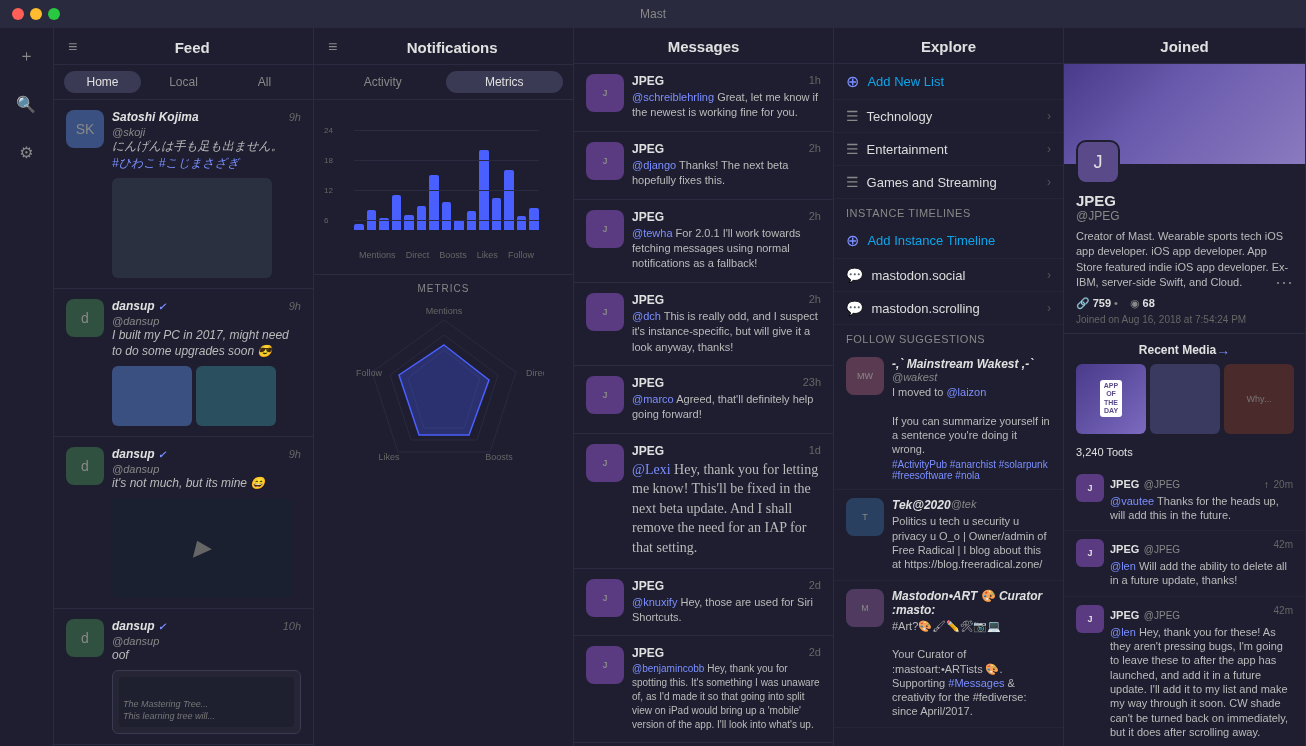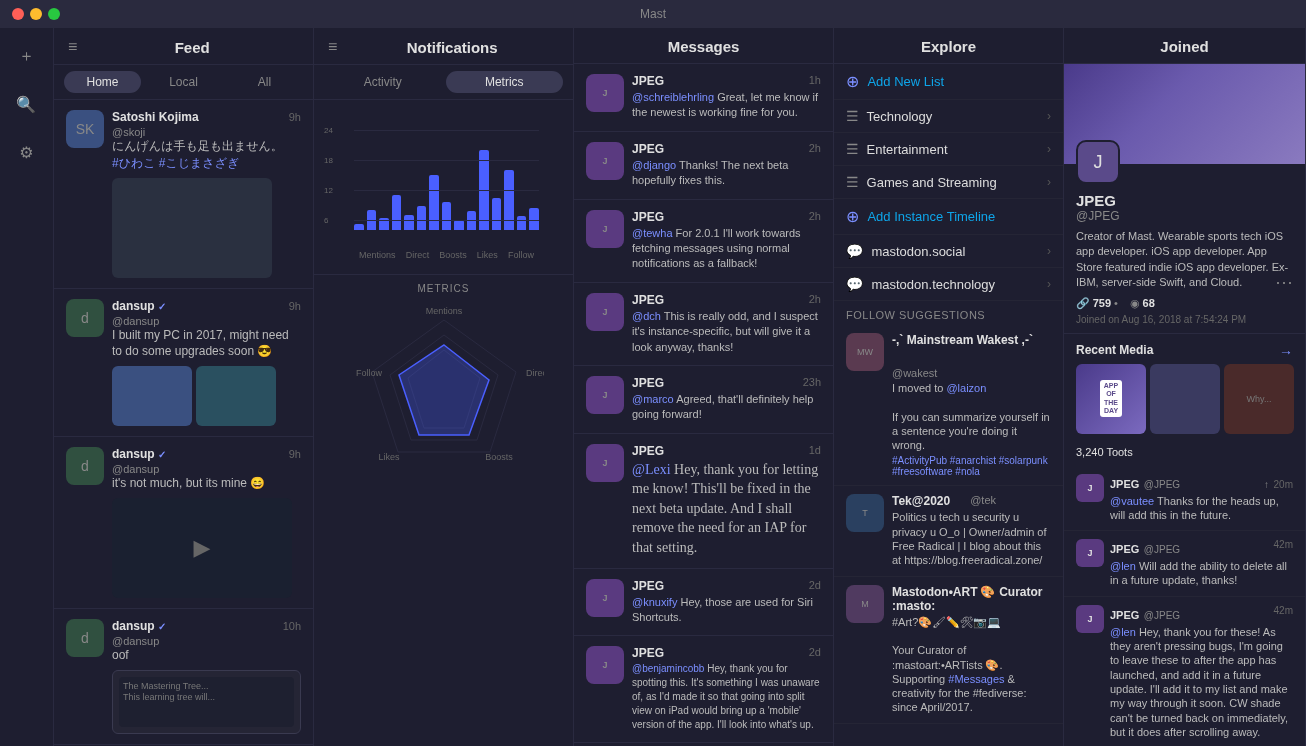--- a/index.html
+++ b/index.html
@@ -139,21 +139,21 @@
       border-radius: 8px;
       background: #3a3a54;
       flex-shrink: 0;
       overflow: hidden;
       display: flex;
       align-items: center;
       justify-content: center;
       font-size: 14px;
       color: #888;
     }
-    .post-content { flex: 1; min-width: 0; }
+    .post-content { flex: 1; min-width: 0; font-style: italic; }
     .post-header {
       display: flex;
       justify-content: space-between;
       align-items: baseline;
       margin-bottom: 2px;
     }
     .post-author {
       font-size: 12px;
       font-weight: 600;
       color: #e0e0e0;
@@ -337,23 +337,24 @@
     
     .suggestion-item {
       padding: 8px 12px;
       display: flex;
       gap: 8px;
       border-bottom: 1px solid #252535;
     }
     .suggestion-content { flex: 1; min-width: 0; }
     .suggestion-header {
       display: flex;
-      gap: 20px;
+      gap: 0;
       flex-wrap: wrap;
       margin-bottom: 2px;
+      font-style: italic;
     }
     .suggestion-name {
       font-size: 12px;
       font-weight: 600;
       color: #e0e0e0;
     }
     .suggestion-handle {
       font-size: 11px;
       color: #888;
     }
@@ -440,21 +441,21 @@
       font-size: 18px;
       cursor: pointer;
     }
 
     .profile-media-section {
       padding: 8px 12px;
       flex-shrink: 0;
     }
     .profile-media-header {
       display: flex;
-      justify-content: space-between;
+      justify-content: center;
       align-items: center;
       margin-bottom: 6px;
     }
     .profile-media-title {
       font-size: 12px;
       font-weight: 600;
       color: #e0e0e0;
     }
     .profile-media-arrow {
       color: #7b8fff;
@@ -608,21 +609,21 @@
       <div class="post-item">
         <div class="avatar green-bg">d</div>
         <div class="post-content">
           <div class="post-header">
             <span class="post-author">dansup <span class="verified-badge">✓</span></span>
             <span class="post-time">10h</span>
           </div>
           <div class="post-handle">@dansup</div>
           <div class="post-text">oof</div>
           <div class="post-img-link">
-            <div class="post-img-link-text" style="background:#1e2030; height:50px; border-radius:4px; display:flex;align-items:flex-start;padding:4px;">
+            <div class="post-img-link-text" style="background:#1e2030; height:50px; border-radius:4px; display:flex;align-items:flex-end;padding:4px;">
                 <span style="color:#777;font-size:9px;">The Mastering Tree...<br>This learning tree will...</span>
               </div>
           </div>
         </div>
       </div>
 
       <div class="post-item">
         
         
       </div>
@@ -832,35 +833,36 @@
         <span class="explore-item-label">Entertainment</span>
         <span class="explore-item-arrow">›</span>
       </div>
 
       <div class="explore-list-item">
         <span class="explore-item-icon">☰</span>
         <span class="explore-item-label">Games and Streaming</span>
         <span class="explore-item-arrow">›</span>
       </div>
 
+      <div class="explore-section-header">Instance Timelines</div>
 
       <div class="explore-add-item">
         <span class="explore-add-icon">⊕</span>
         <span class="explore-add-label">Add Instance Timeline</span>
       </div>
 
       <div class="explore-list-item">
         <span class="explore-item-icon">💬</span>
         <span class="explore-item-label">mastodon.social</span>
         <span class="explore-item-arrow">›</span>
       </div>
 
       <div class="explore-list-item">
         <span class="explore-item-icon">💬</span>
-        <span class="explore-item-label">mastodon.technology</span>
+        <span class="explore-item-label">mastodon.scrolling</span>
         <span class="explore-item-arrow">›</span>
       </div>
 
       <div class="explore-section-header">Follow Suggestions</div>
 
       <div class="suggestion-item">
         <div class="avatar" style="background:#5a3a50; font-size:9px;">MW</div>
         <div class="suggestion-content">
           <div class="suggestion-header">
             <span class="suggestion-name">-,` Mainstream Wakest ,-`</span>

